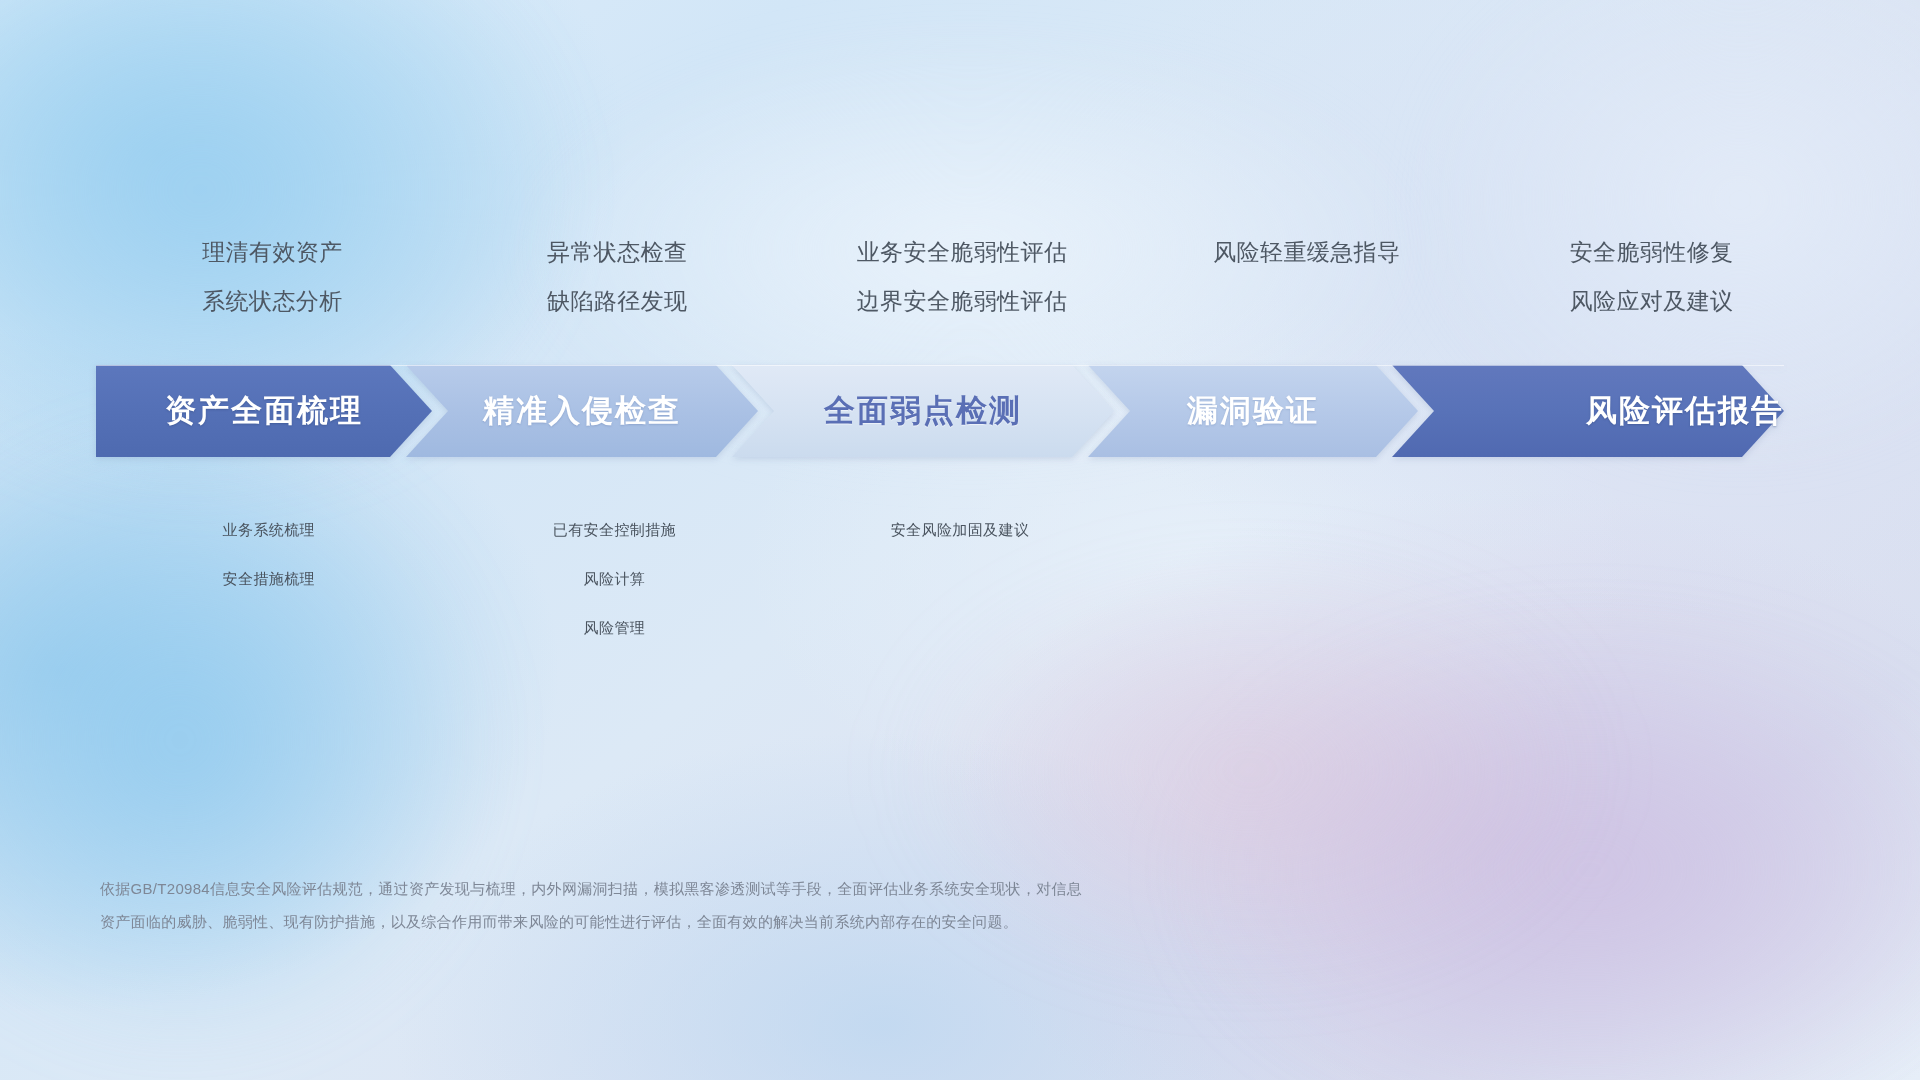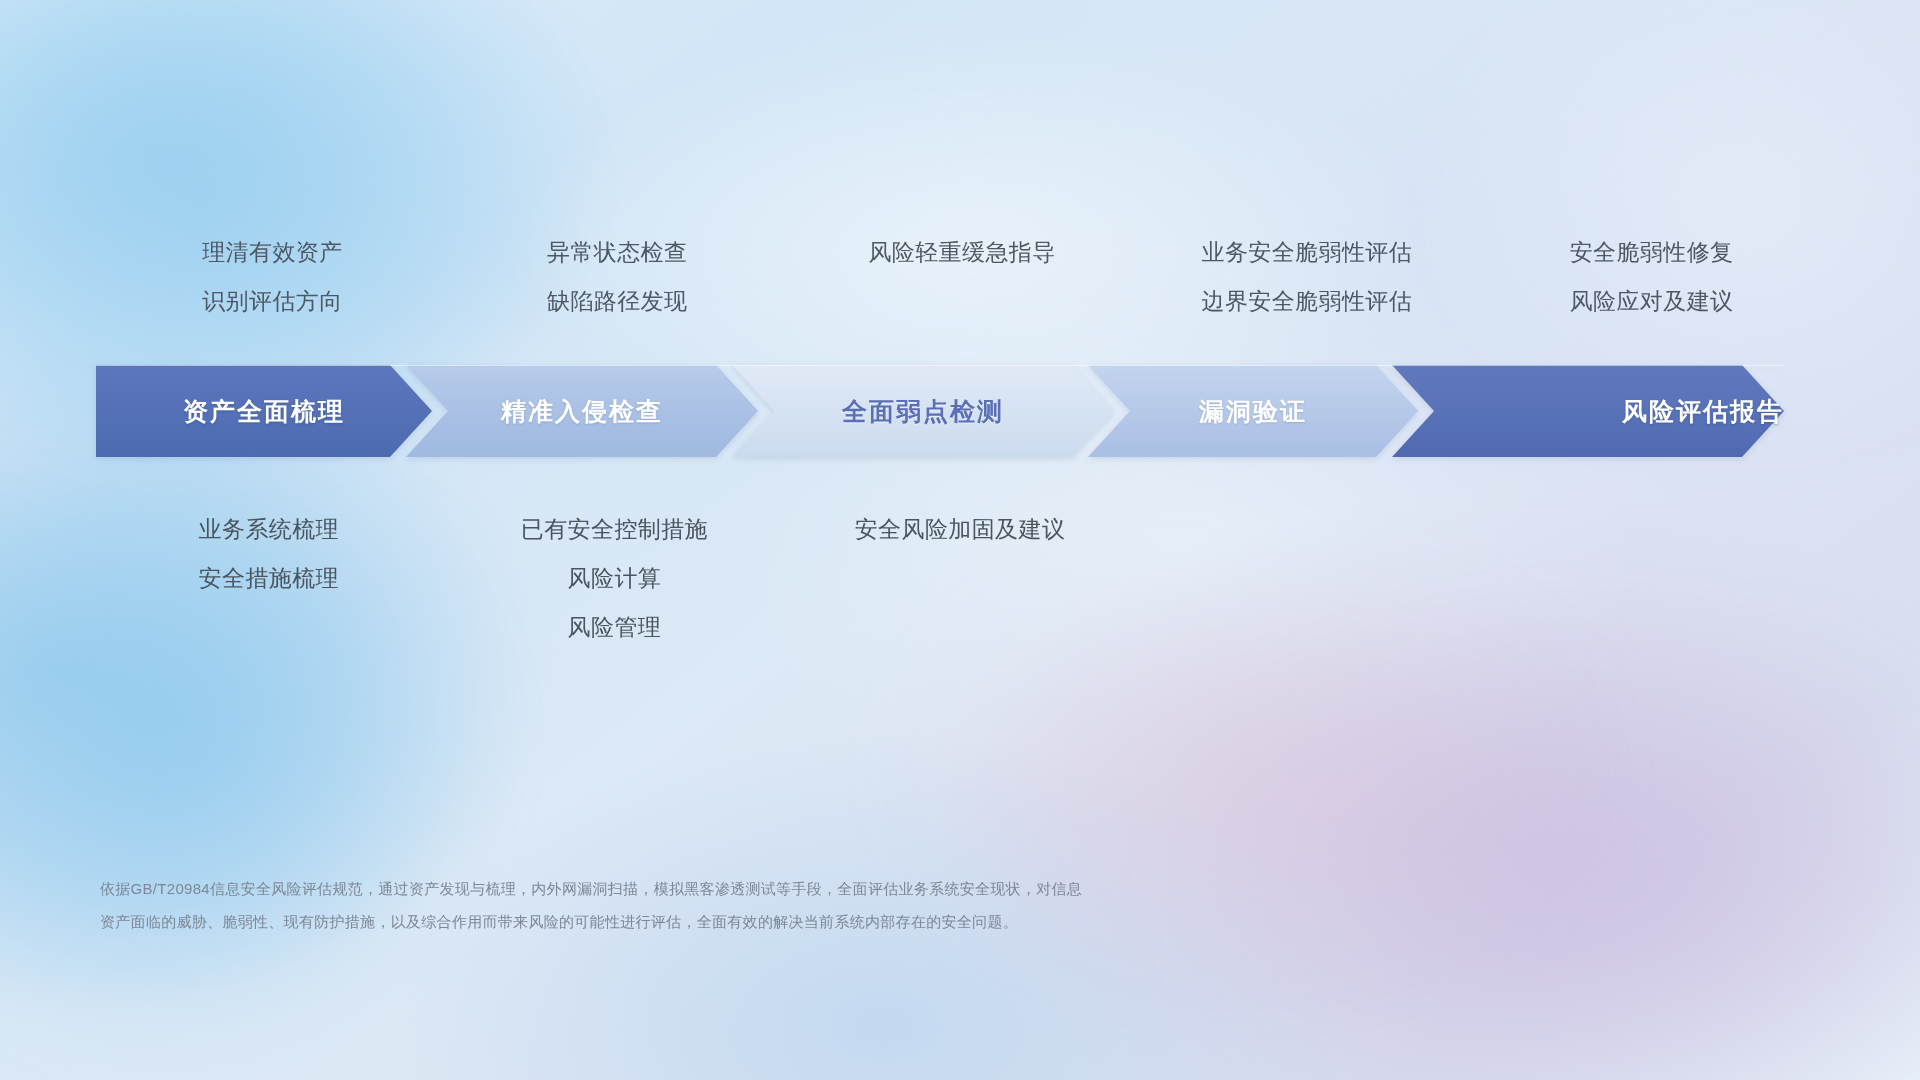--- a/index.html
+++ b/index.html
@@ -87,21 +87,21 @@
 
   .top-item {
     font-size: 23px;
     line-height: 49px;
     color: #4e5864;
     white-space: nowrap;
     letter-spacing: 0.4px;
   }
 
   .bot-item {
-    font-size: 23px;
+    font-size: 15px;
     line-height: 49px;
     color: #4a545f;
     white-space: nowrap;
     letter-spacing: 0.4px;
   }
   .bot-item.em { font-weight: 700; color: #3d4752; }
 
   
   .banner {
     position: absolute;
@@ -138,21 +138,21 @@
   .chev .edge {
     position: absolute;
     inset: 0;
     clip-path: inherit;
     border-top: 1px solid rgba(255,255,255,0.55);
   }
 
   .chev .label {
     position: relative;
     z-index: 3;
-    font-size: 25px;
+    font-size: 31px;
     font-weight: 700;
     letter-spacing: 2px;
     white-space: nowrap;
   }
 
   
   .chev.c1 .shape { background: linear-gradient(180deg, #5c77bd 0%, #5470b6 52%, #4e6ab0 100%); }
   .chev.c1 .label { color: #ffffff; text-shadow: 0 1px 2px rgba(40,62,112,0.35); }
 
   .chev.c2 .shape { background: linear-gradient(180deg, #b7cbea 0%, #a9c0e4 55%, #9fb9e0 100%); }
@@ -197,32 +197,32 @@
   <div class="wash wash-c"></div>
   <div class="wash wash-d"></div>
   <div class="wash wash-e"></div>
   <div class="wash wash-f"></div>
 
   <div class="grid">
 
     <div class="row-top">
       <div class="col">
         <div class="top-item">理清有效资产</div>
-        <div class="top-item">识别评估方向</div>
+        <div class="top-item">系统状态分析</div>
       </div>
       <div class="col">
         <div class="top-item">异常状态检查</div>
         <div class="top-item">缺陷路径发现</div>
       </div>
       <div class="col">
-        <div class="top-item">风险轻重缓急指导</div>
-      </div>
-      <div class="col">
         <div class="top-item">业务安全脆弱性评估</div>
         <div class="top-item">边界安全脆弱性评估</div>
+      </div>
+      <div class="col">
+        <div class="top-item">风险轻重缓急指导</div>
       </div>
       <div class="col">
         <div class="top-item">安全脆弱性修复</div>
         <div class="top-item">风险应对及建议</div>
       </div>
     </div>
 
     <div class="row-bottom">
       <div class="col">
         <div class="bot-item">业务系统梳理</div>

